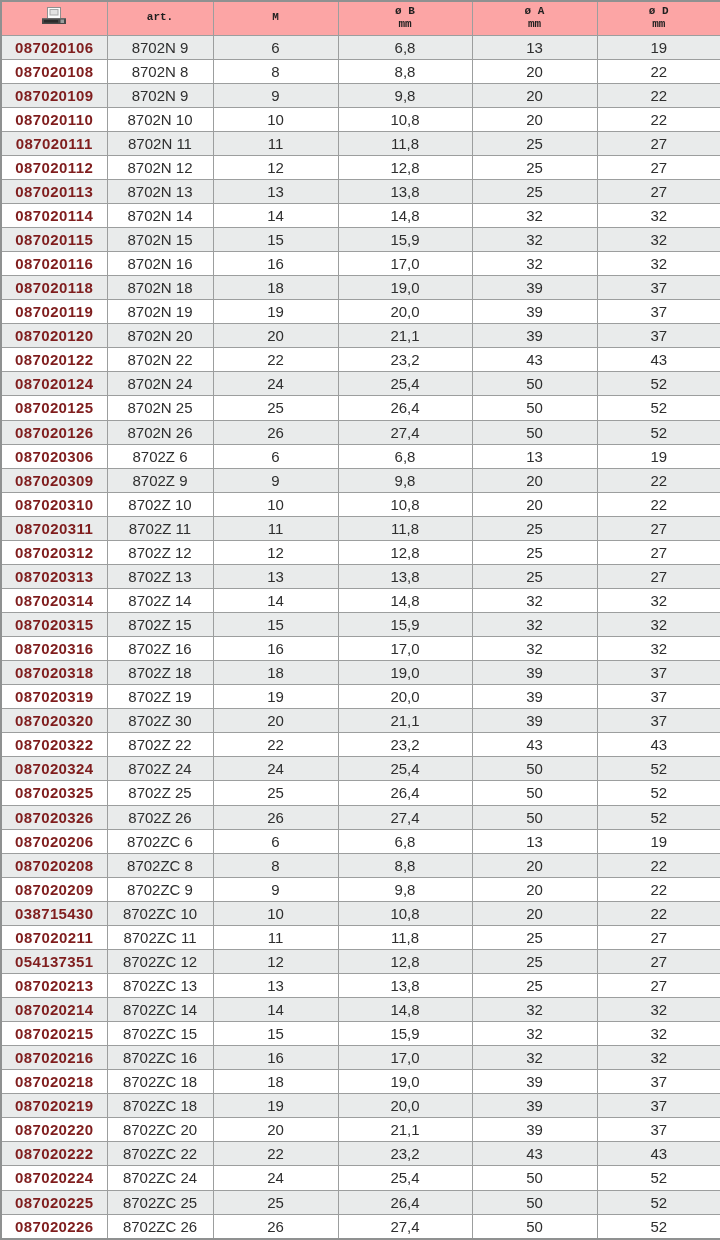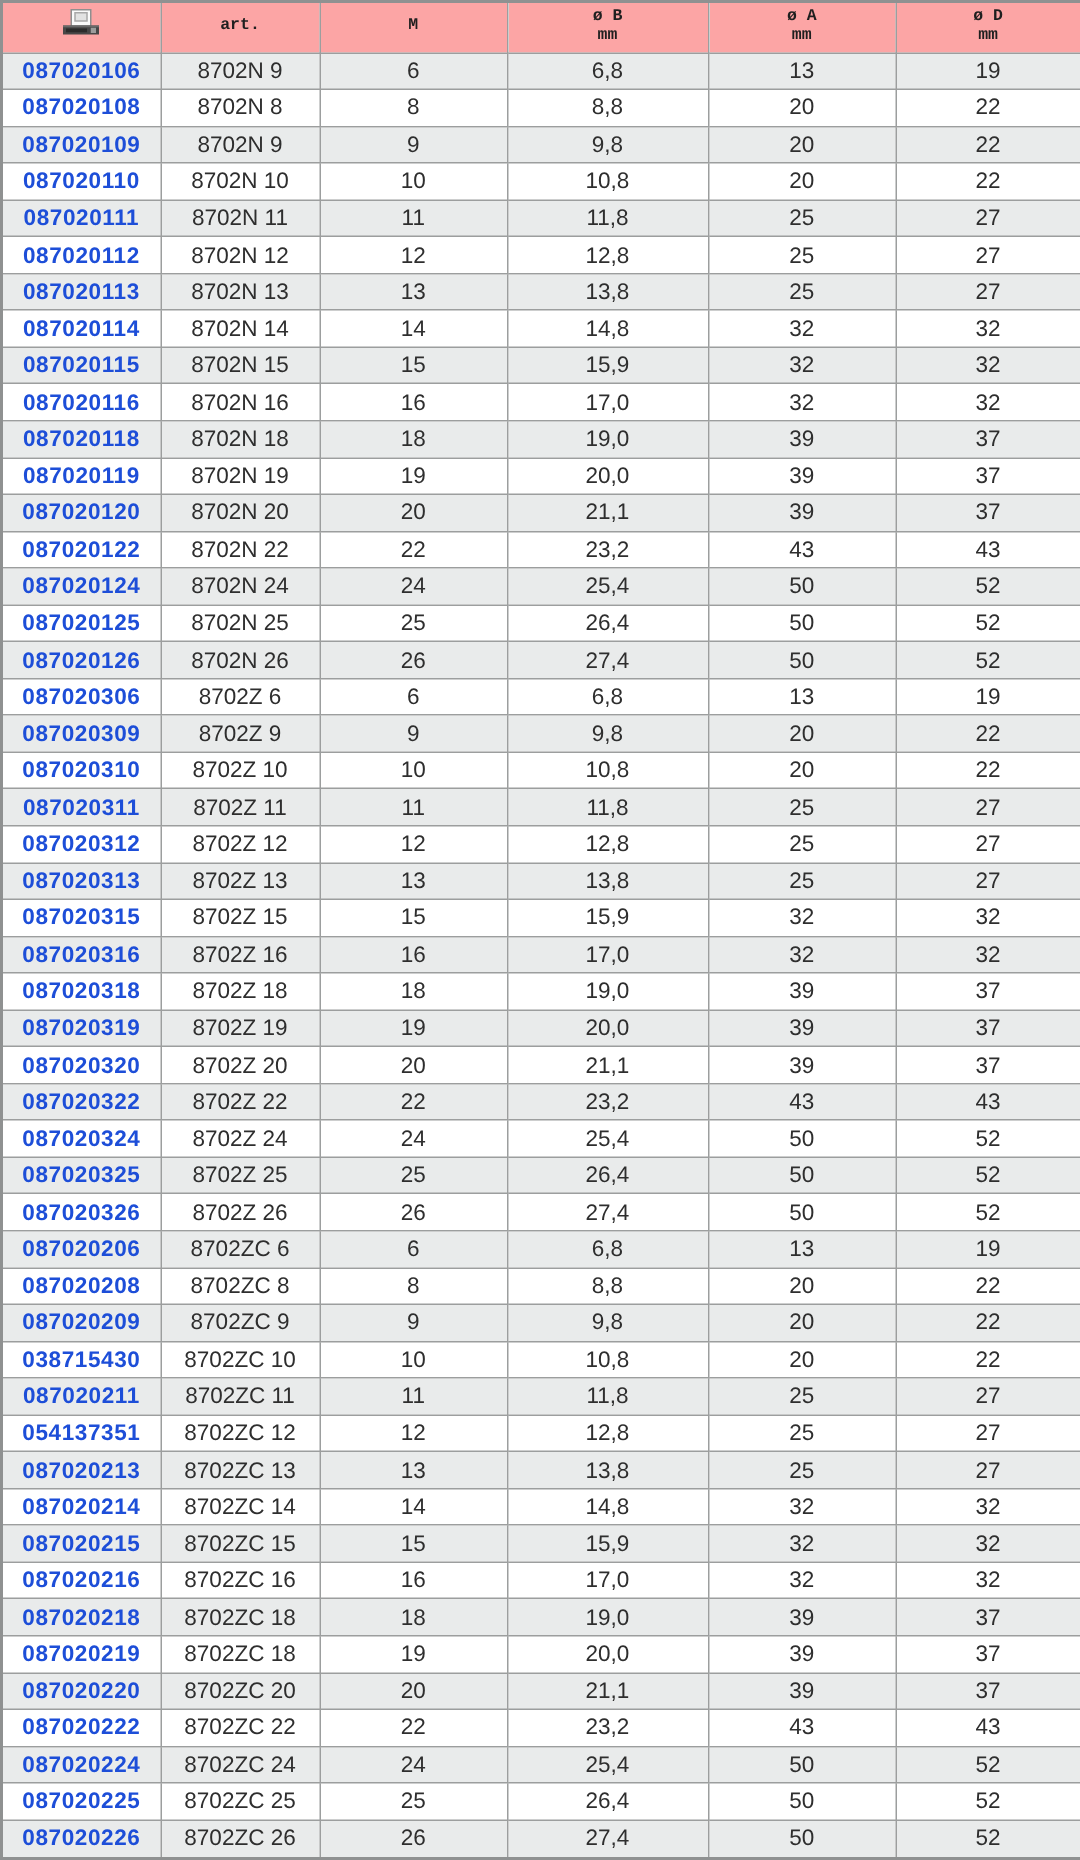--- a/index.html
+++ b/index.html
@@ -27,21 +27,21 @@
     color: #1f1f1f;
     line-height: 1.25;
   }
   th .sub { display: block; font-weight: bold; text-align: center; }
   tbody td {
     font-size: 15px;
     color: #2e2e2e;
   }
   tbody td.code-cell {
     font-weight: bold;
-    color: #1d4ed8;
+    color: #7f1d1d;
     letter-spacing: 0.4px;
   }
   tbody tr:nth-child(odd)  { background: #e9ebeb; }
   tbody tr:nth-child(even) { background: #ffffff; }
 
   .icon-wrap { display: inline-block; line-height: 0; }
 </style>
 </head>
 <body>
 
@@ -267,20 +267,28 @@
   </tr>
       <tr>
     <td class="code-cell">087020313</td>
     <td>8702Z 13</td>
     <td>13</td>
     <td>13,8</td>
     <td>25</td>
     <td>27</td>
   </tr>
       <tr>
+    <td class="code-cell">087020314</td>
+    <td>8702Z 14</td>
+    <td>14</td>
+    <td>14,8</td>
+    <td>32</td>
+    <td>32</td>
+  </tr>
+      <tr>
     <td class="code-cell">087020315</td>
     <td>8702Z 15</td>
     <td>15</td>
     <td>15,9</td>
     <td>32</td>
     <td>32</td>
   </tr>
       <tr>
     <td class="code-cell">087020316</td>
     <td>8702Z 16</td>
@@ -300,21 +308,21 @@
       <tr>
     <td class="code-cell">087020319</td>
     <td>8702Z 19</td>
     <td>19</td>
     <td>20,0</td>
     <td>39</td>
     <td>37</td>
   </tr>
       <tr>
     <td class="code-cell">087020320</td>
-    <td>8702Z 20</td>
+    <td>8702Z 30</td>
     <td>20</td>
     <td>21,1</td>
     <td>39</td>
     <td>37</td>
   </tr>
       <tr>
     <td class="code-cell">087020322</td>
     <td>8702Z 22</td>
     <td>22</td>
     <td>23,2</td>

